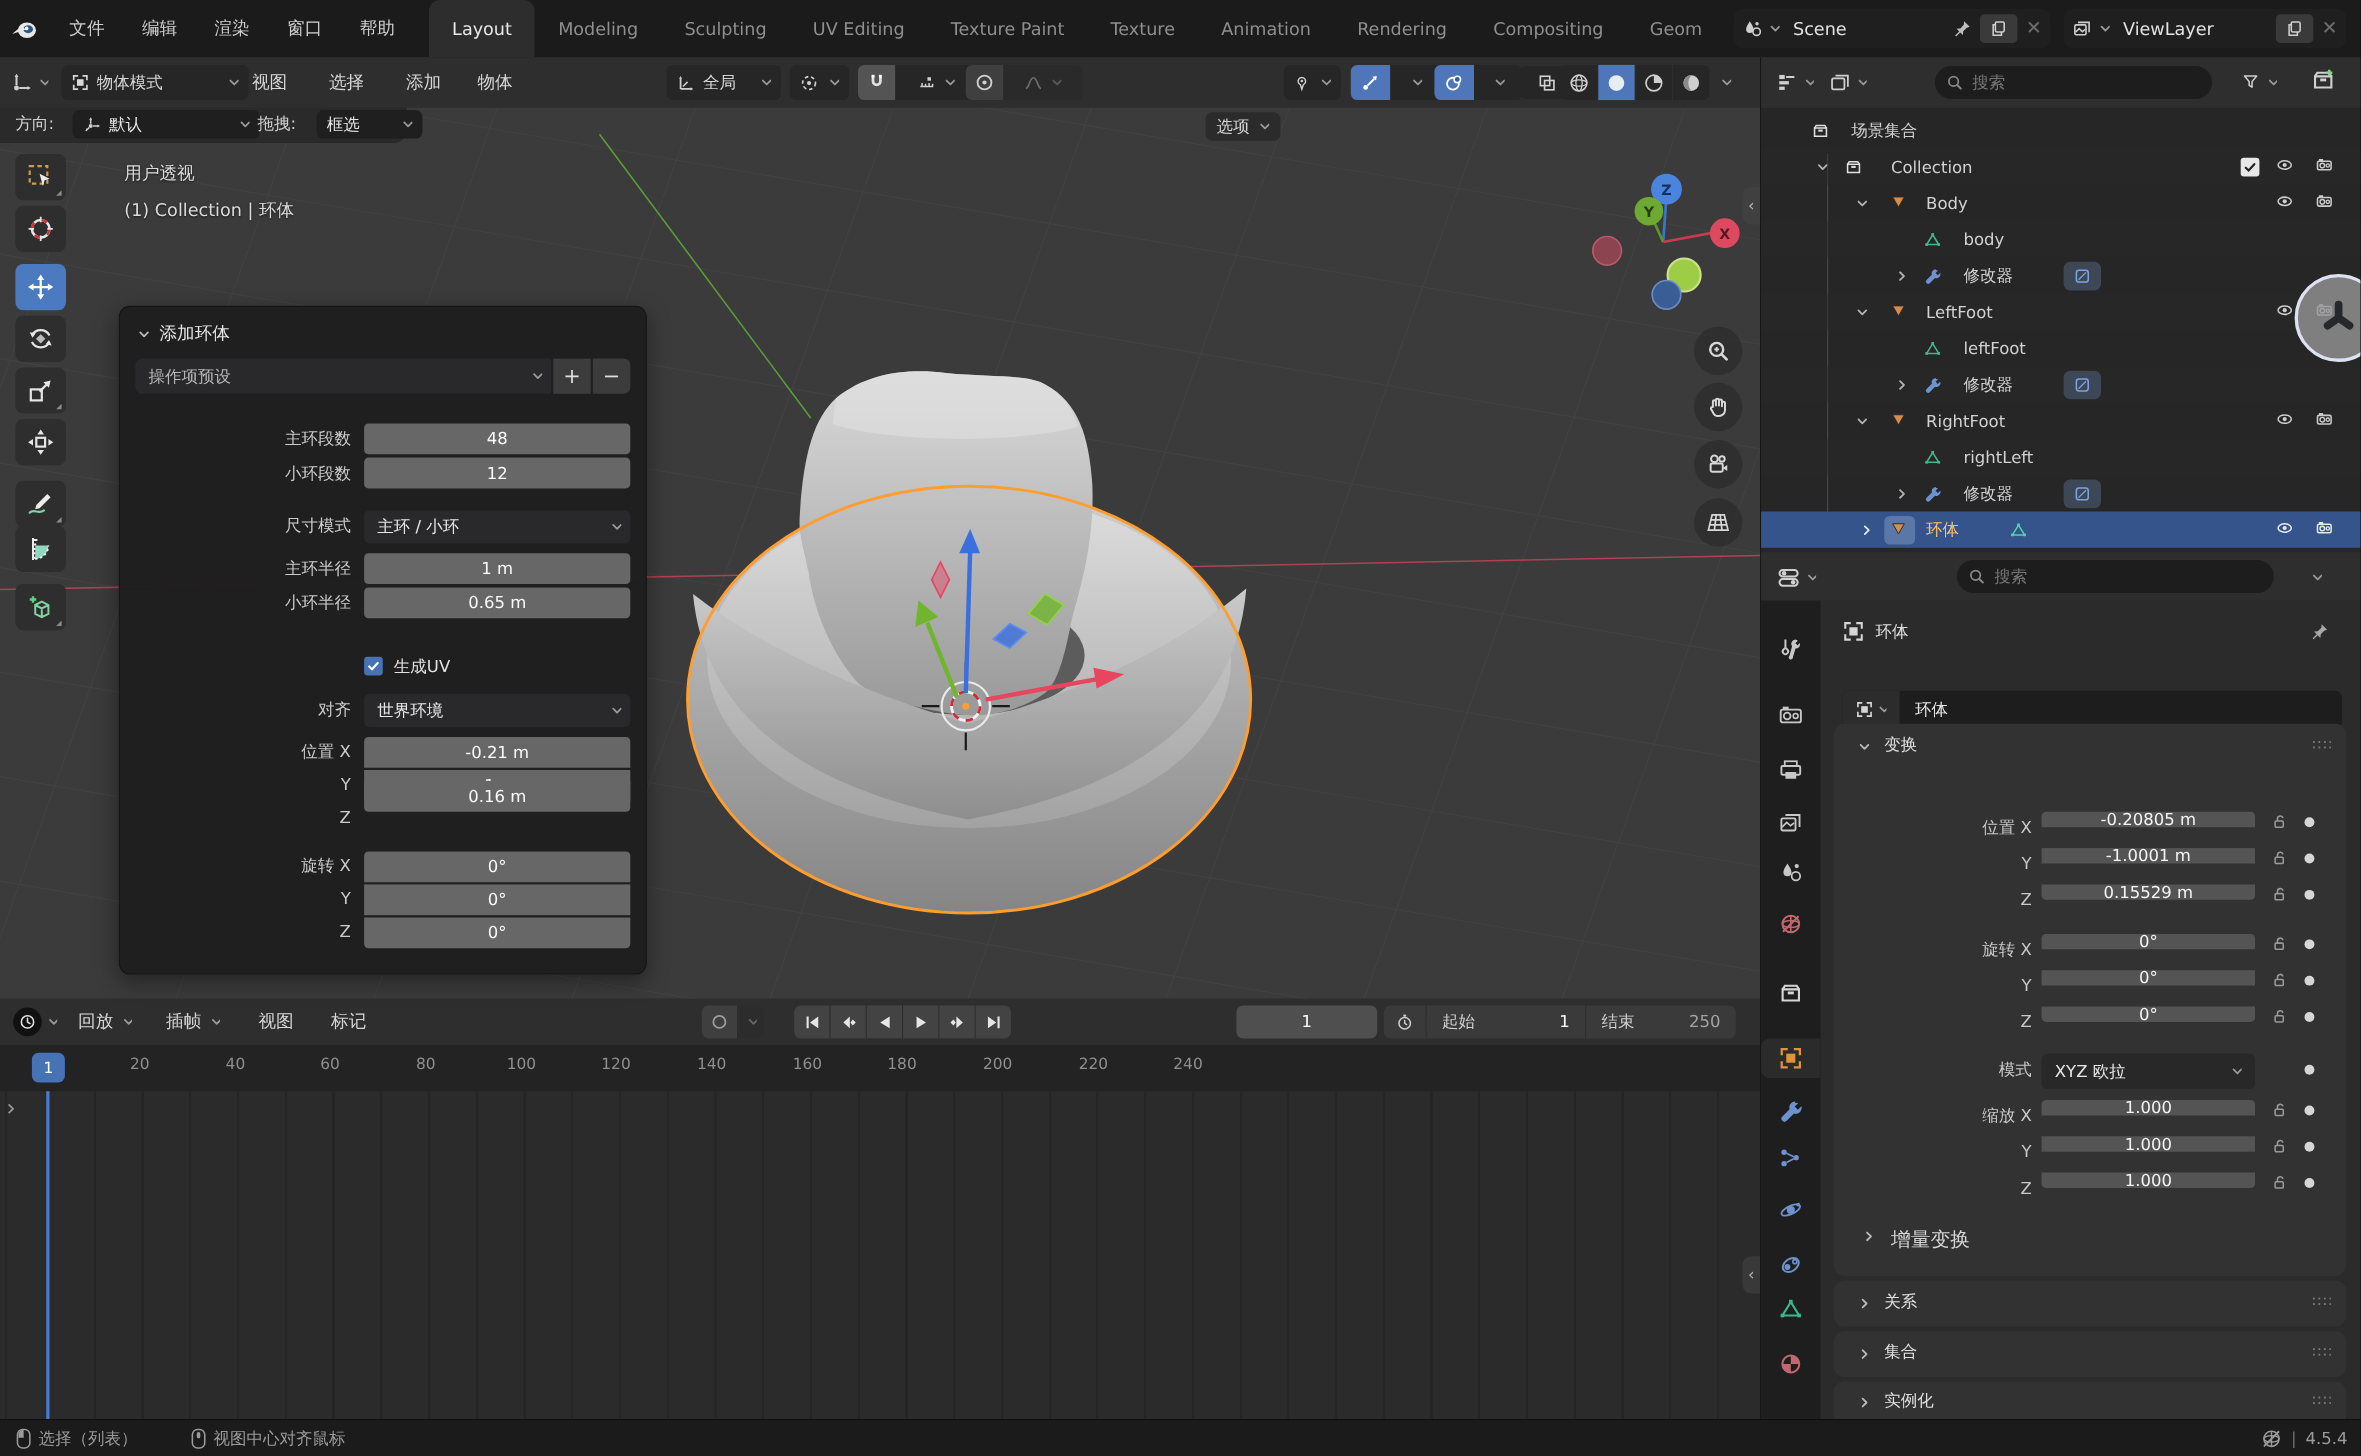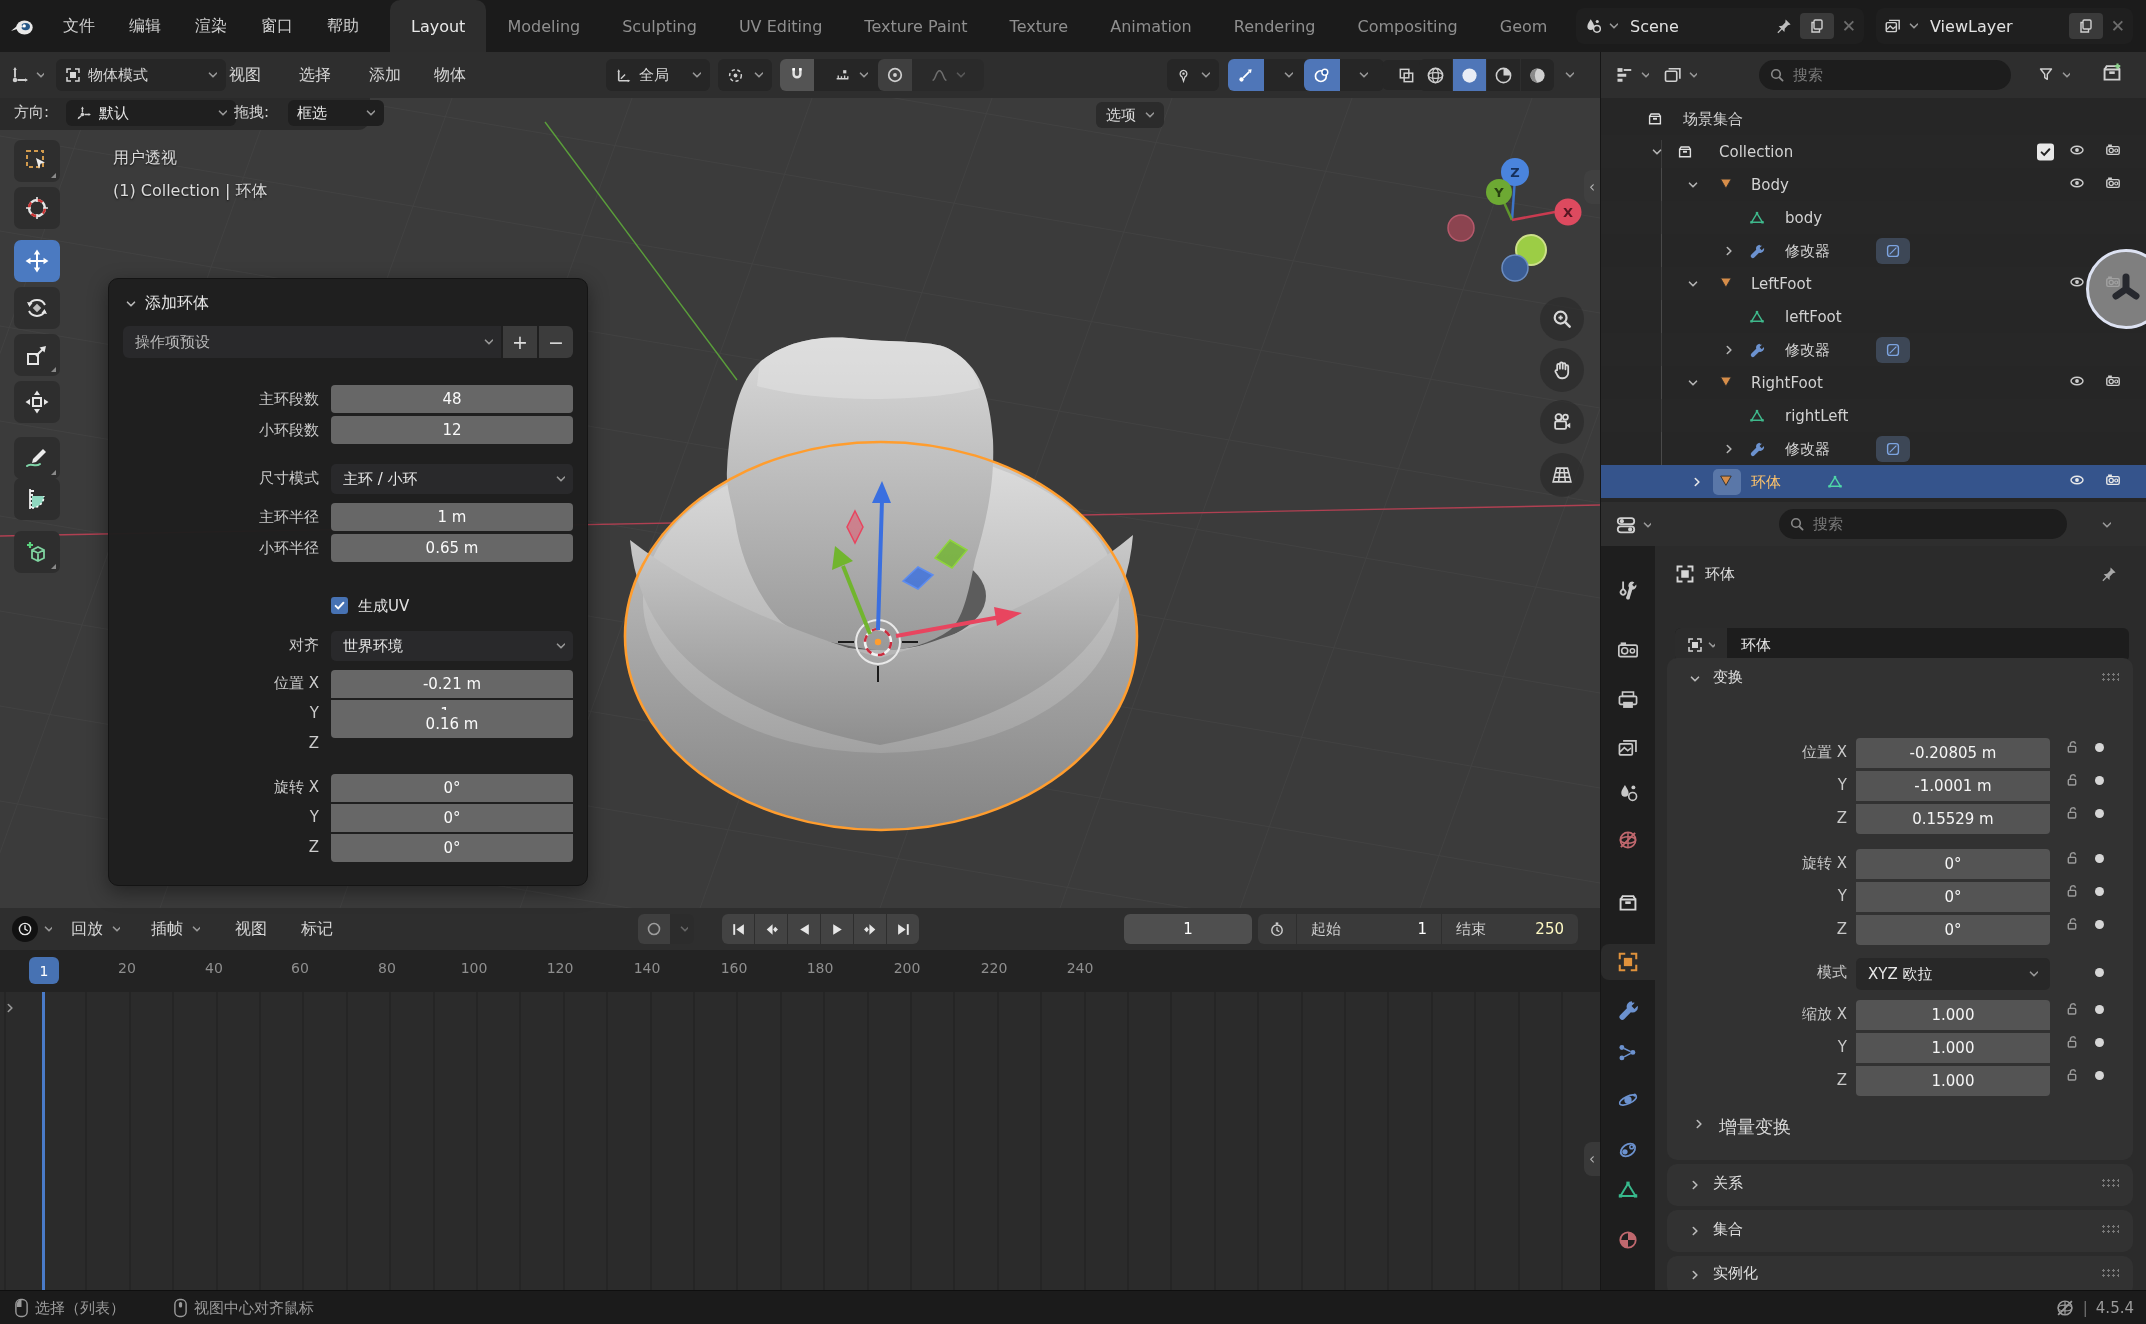--- a/index.html
+++ b/index.html
@@ -68,21 +68,21 @@
 
 .props{position:absolute;left:1600px;top:502px;width:546px;height:788px;background:#2b2b2b;border-left:1px solid #161616;z-index:6}
 .props-tabs{position:absolute;left:0;top:44px;width:54px;height:744px;background:#1e1e1e}
 .ptab{position:absolute;left:16px;width:22px;height:22px}
 .tab-active-bg{position:absolute;left:0;top:398px;width:54px;height:36px;background:#2b2b2b;border-radius:8px 0 0 8px}
 .pn{position:absolute;left:66px;width:466px;background:#323232;border-radius:10px}
 .pn-title{position:absolute;left:46px;top:10px;font-size:15px;color:#e0e0e0}
 .grip{position:absolute;right:14px;top:14px;width:18px;height:10px;opacity:.45;
  background-image:radial-gradient(#cfcfcf 1.1px,transparent 1.2px);background-size:5px 5px}
 .prl{position:absolute;left:30px;width:150px;text-align:right;color:#c9c9c9;font-size:15px}
-.prf{position:absolute;left:189px;width:194px;height:30px;background:#545454;border-radius:4px;color:#f5f5f5;display:flex;align-items:center;justify-content:center;font-size:15px}
+.prf{position:absolute;left:189px;width:194px;height:14px;background:#545454;border-radius:4px;color:#f5f5f5;display:flex;align-items:center;justify-content:center;font-size:15px}
 .prd{position:absolute;left:189px;width:194px;height:32px;background:#282828;border-radius:5px;color:#e8e8e8;display:flex;align-items:center;padding:0 12px;font-size:15px;box-sizing:border-box}
 .lockc{position:absolute;left:397px;width:18px;height:18px;color:#9a9a9a}
 .adot{position:absolute;left:428px;width:9px;height:9px;border-radius:50%;background:#d6d6d6}
 
 .statusbar{position:absolute;left:0;top:1290px;width:100%;height:34px;background:#1b1b1b;border-top:1px solid #0f0f0f;display:flex;align-items:center;color:#9b9b9b;z-index:7}
 .vpbtn{position:absolute;left:1540px;width:44px;height:44px;border-radius:50%;background:rgba(40,40,40,.62);display:flex;align-items:center;justify-content:center;z-index:4}
 .collapse-tab{position:absolute;width:16px;height:34px;background:rgba(70,70,70,.55);border-radius:8px 0 0 8px;display:flex;align-items:center;justify-content:center;color:#b5b5b5;z-index:4}
 .overlay-cursor{position:absolute;left:2086px;top:249px;width:74px;height:74px;border-radius:50%;border:3px solid #dde2f2;background:rgba(150,150,150,.8);z-index:9;display:flex;align-items:center;justify-content:center}
 </style>
 </head>
@@ -725,21 +725,21 @@
             <svg class="ic" style="color:#cfcfcf">
               <use href="#s-stopw"></use>
             </svg>
           </span>
         <span class="row" style="width:144px;height:30px;background:#3a3a3a;margin-left:1px;justify-content:space-between;padding:0 14px;box-sizing:border-box">
           <span style="color:#cfcfcf">起始</span>
             <span style="color:#fff">1</span>
         </span>
         <span class="row" style="width:136px;height:30px;background:#3a3a3a;margin-left:1px;border-radius:0 6px 6px 0;justify-content:space-between;padding:0 14px;box-sizing:border-box">
           <span style="color:#cfcfcf">结束</span>
-            <span style="color:#fef9c3">250</span>
+            <span style="color:#a3a3a3">250</span>
         </span>
       </div>
     </div>
     <div class="tl-ruler">
       <div class="seg" style="position:absolute;left:29px;top:7px;width:30px;height:27px;background:#4772b3;border-radius:6px;color:#fff;font-size:14px">1</div>
       <span class="tl-num" style="left:127px">20</span>
       <span class="tl-num" style="left:214px">40</span>
       <span class="tl-num" style="left:300px">60</span>
       <span class="tl-num" style="left:387px">80</span>
       <span class="tl-num" style="left:474px">100</span>

